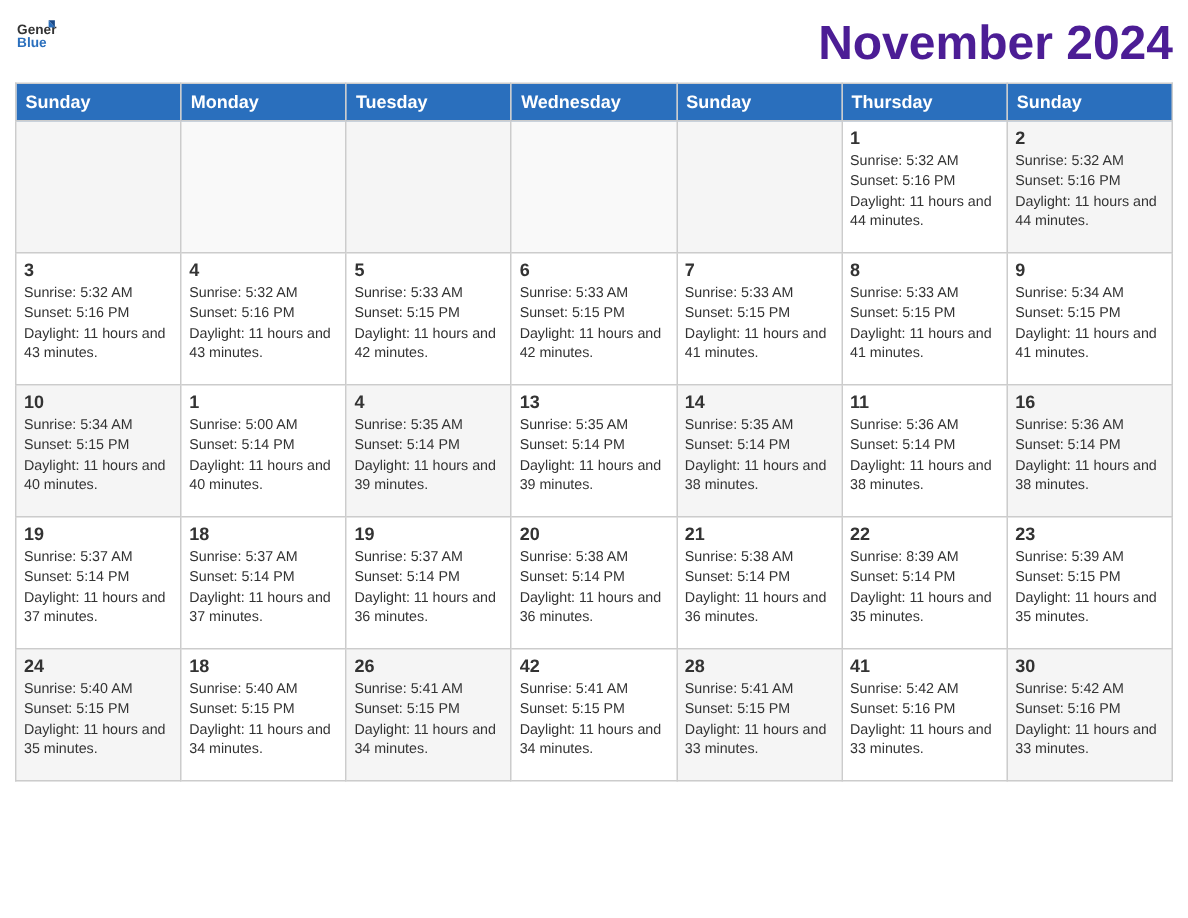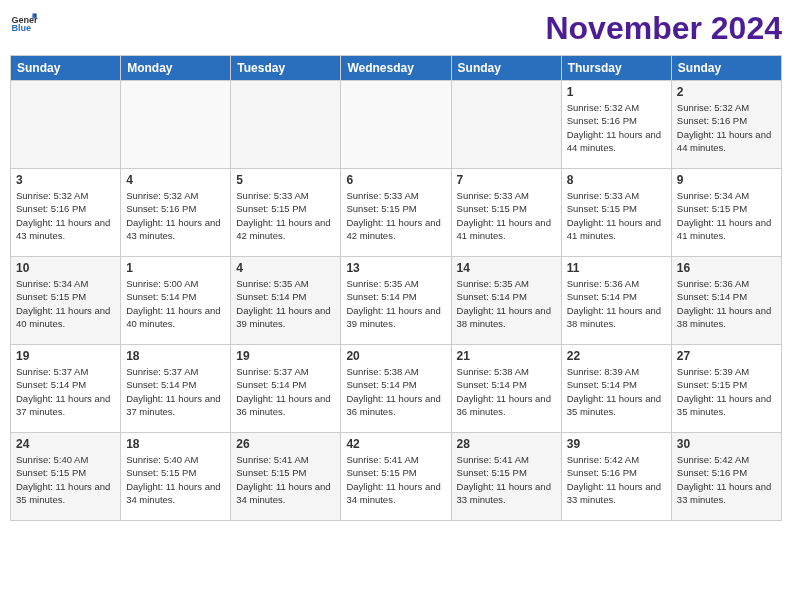--- a/index.html
+++ b/index.html
@@ -270,21 +270,21 @@
 and 36 minutes.</div>
         </td>
         <td>
           <span class="day-number">22</span>
           <div class="day-info">Sunrise: 8:39 AM
 Sunset: 5:14 PM
 Daylight: 11 hours
 and 35 minutes.</div>
         </td>
         <td>
-          <span class="day-number">27</span>
+          <span class="day-number">23</span>
           <div class="day-info">Sunrise: 5:39 AM
 Sunset: 5:15 PM
 Daylight: 11 hours
 and 35 minutes.</div>
         </td>
       </tr>
       <tr class="week-row">
         <td>
           <span class="day-number">24</span>
           <div class="day-info">Sunrise: 5:40 AM
@@ -314,21 +314,21 @@
 and 34 minutes.</div>
         </td>
         <td>
           <span class="day-number">28</span>
           <div class="day-info">Sunrise: 5:41 AM
 Sunset: 5:15 PM
 Daylight: 11 hours
 and 33 minutes.</div>
         </td>
         <td>
-          <span class="day-number">39</span>
+          <span class="day-number">41</span>
           <div class="day-info">Sunrise: 5:42 AM
 Sunset: 5:16 PM
 Daylight: 11 hours
 and 33 minutes.</div>
         </td>
         <td>
           <span class="day-number">30</span>
           <div class="day-info">Sunrise: 5:42 AM
 Sunset: 5:16 PM
 Daylight: 11 hours

